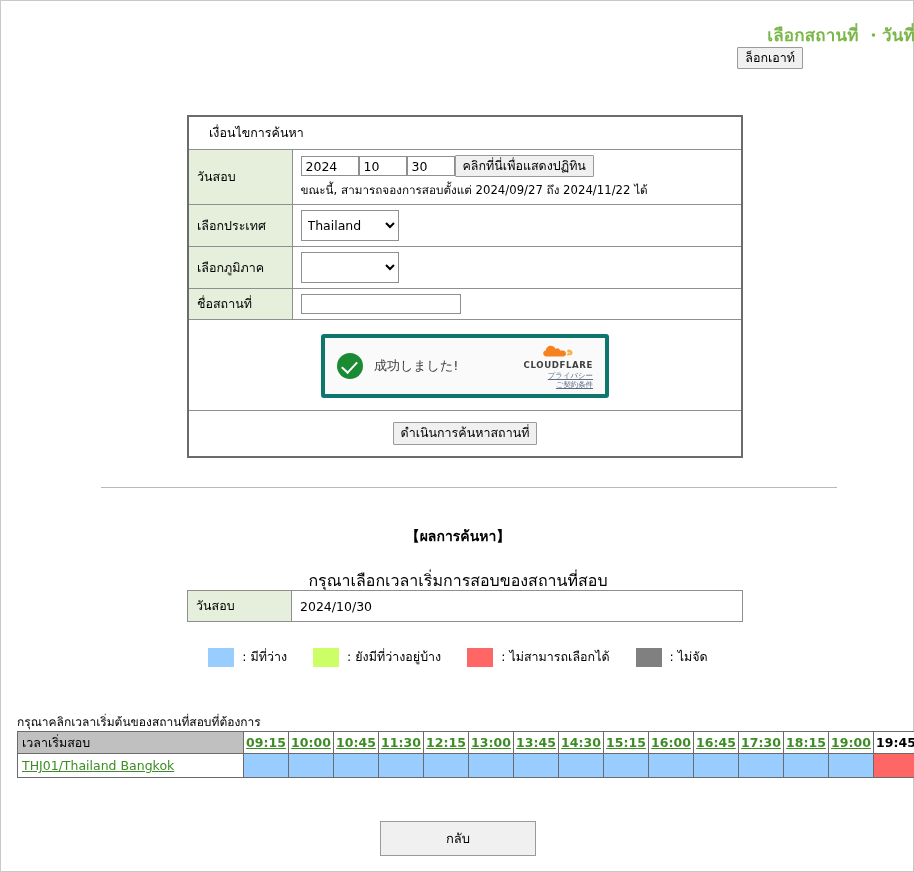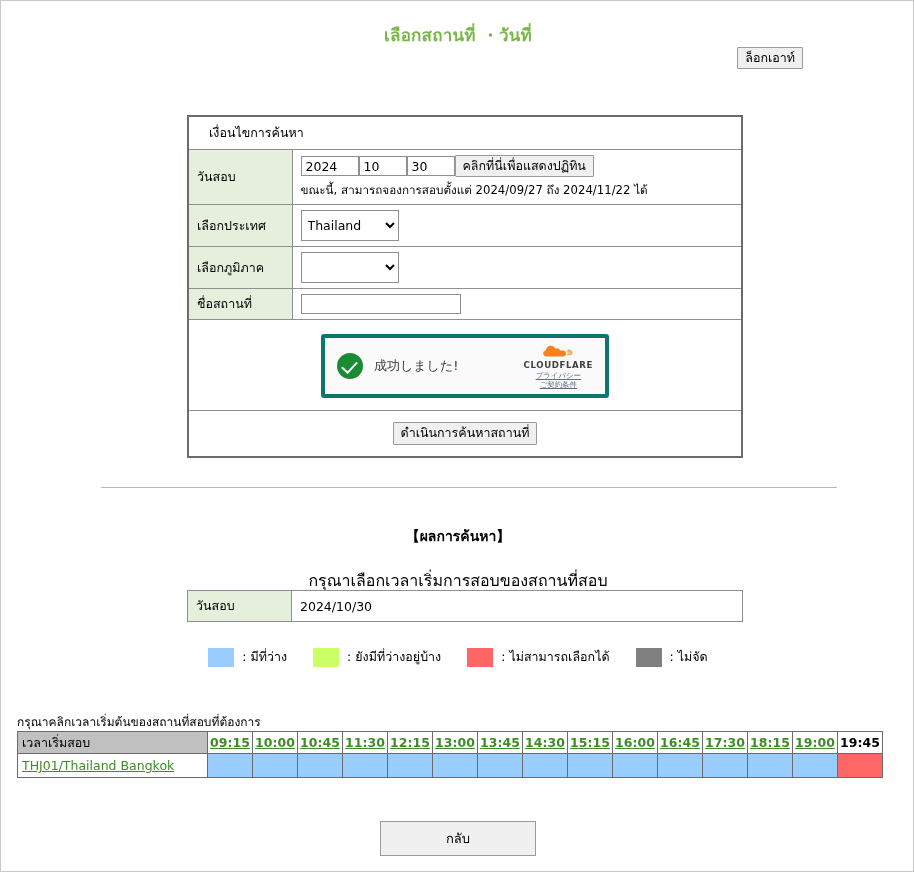--- a/index.html
+++ b/index.html
@@ -16,21 +16,21 @@
     position: relative;
     width: 914px; height: 872px;
     border: 1px solid #c9c9c9;
     background: #fff;
   }
 
   
   .title {
     position: absolute;
     top: 20px; left: 0; width: 914px;
-    text-align: center;
+    text-align: right;
     color: #7ab648;
     font-weight: bold;
     font-size: 17px;
     letter-spacing: .2px;
   }
   .logout-wrap {
     position: absolute;
     top: 46px; right: 110px;
   }
   button.btn {
@@ -146,20 +146,21 @@
     letter-spacing: .6px;
     color: #404041;
   }
   .ts-links { margin-top: 2px; }
   .ts-links a {
     display: block;
     font-size: 7.4px;
     color: #5a6b86;
     text-decoration: underline;
     line-height: 1.25;
+    text-align: right;
   }
   .search-btn-row { text-align: center; padding: 11px 8px !important; }
 
   
   .divider {
     position: absolute;
     left: 100px; top: 486px;
     width: 736px; height: 0;
     border: 0;
     border-top: 1px solid #b9b9b9;
@@ -229,21 +230,21 @@
     padding: 0;
     font-size: 12.5px;
     font-weight: normal;
     text-align: center;
     vertical-align: middle;
   }
   .slot-table th.corner {
     background: #c0c0c0;
     text-align: left;
     padding-left: 4px;
-    width: 190px;
+    width: 226px;
   }
   .slot-table th.time {
     background: #ffffff;
     width: 45px;
   }
   .slot-table th.time a {
     color: #3d8c25;
     text-decoration: underline;
     font-weight: bold;
     font-size: 12.5px;

